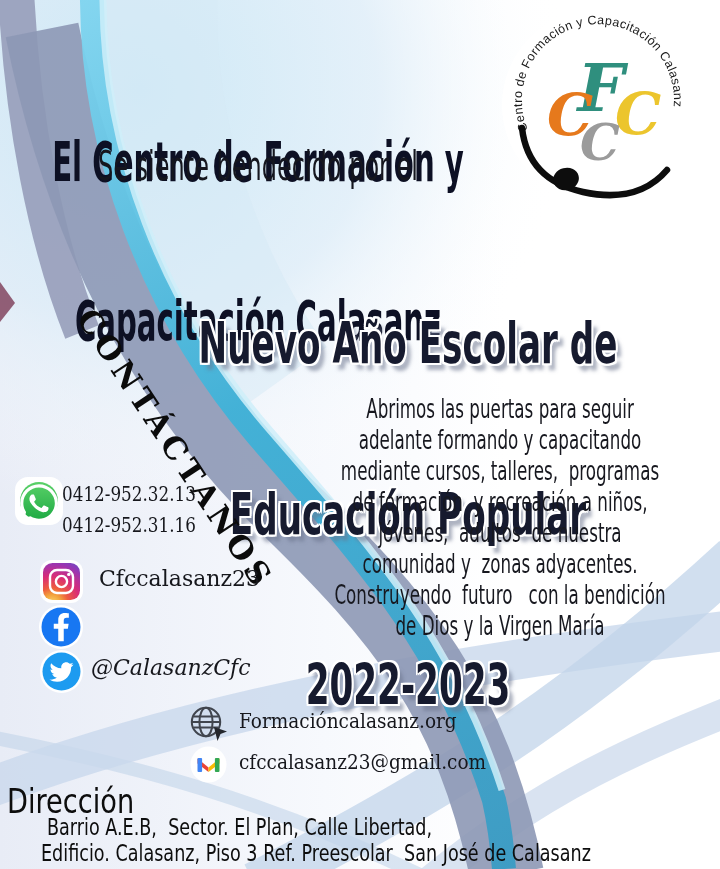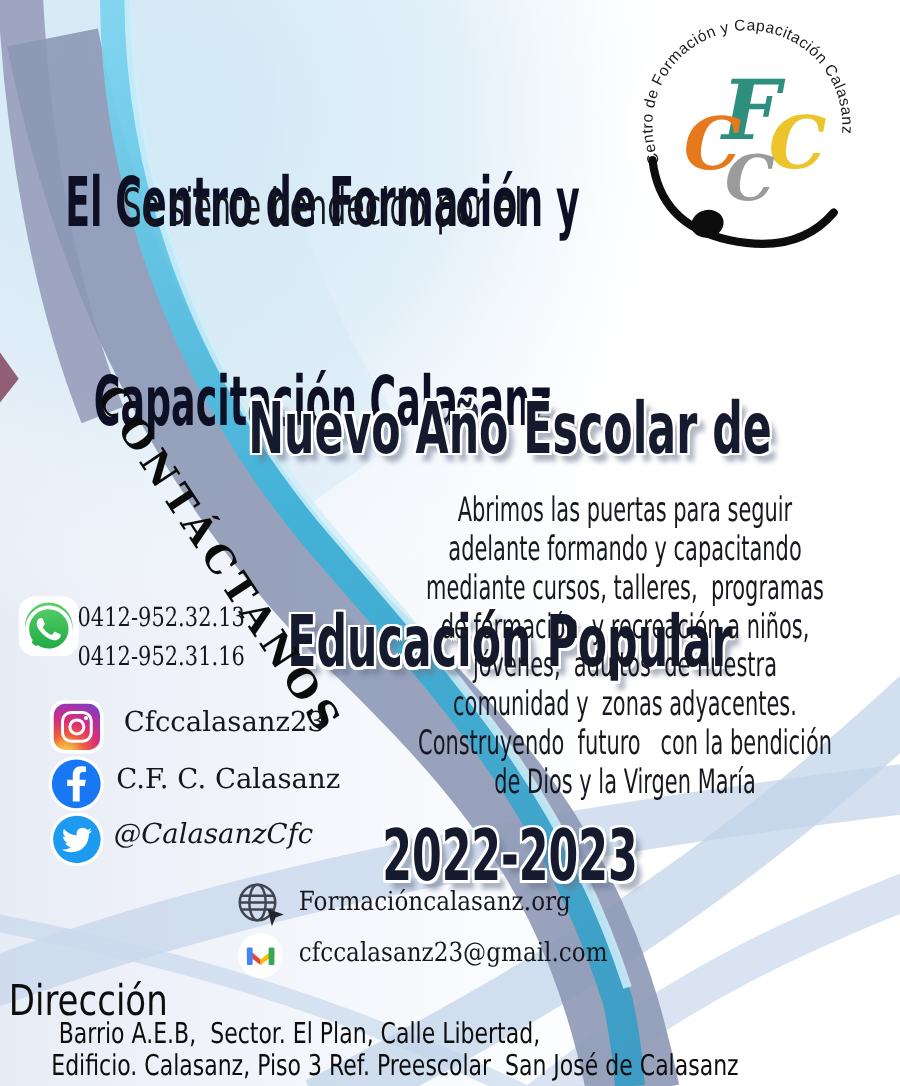--- a/index.html
+++ b/index.html
@@ -145,21 +145,20 @@
   </svg>
   <div class="abs serif-item social" style="left:99px;top:566px;">Cfccalasanz23</div>
 
   <svg class="abs" style="left:39px;top:605px;" width="44" height="44" viewBox="0 0 44 44">
     <circle cx="22" cy="22" r="22" fill="#ffffff"></circle>
     <circle cx="22" cy="22" r="19.5" fill="#1877f2"></circle>
     <g transform="translate(13.5,8) scale(0.055)">
       <path fill="#ffffff" d="M279.14 288l14.22-92.66h-88.91v-60.13c0-25.35 12.42-50.06 52.24-50.06h40.42V6.26S260.43 0 225.36 0c-73.22 0-121.08 44.38-121.08 124.72v70.62H22.89V288h81.39v224h100.17V288z"></path>
     </g>
   </svg>
-  <div class="abs serif-item social" style="left:93px;top:611px;">C.F. C. Calasanz</div>
 
   <svg class="abs" style="left:40px;top:650px;" width="43" height="43" viewBox="0 0 43 43">
     <circle cx="21.5" cy="21.5" r="21.5" fill="#ffffff"></circle>
     <circle cx="21.5" cy="21.5" r="19" fill="#1d9bf0"></circle>
     <g transform="translate(9.5,10) scale(0.047)">
       <path fill="#ffffff" d="M459.37 151.716c.325 4.548.325 9.097.325 13.645 0 138.72-105.583 298.558-298.558 298.558-59.452 0-114.68-17.219-161.137-47.106 8.447.974 16.568 1.299 25.34 1.299 49.055 0 94.213-16.568 130.274-44.832-46.132-.975-84.792-31.188-98.112-72.772 6.498.974 12.995 1.624 19.818 1.624 9.421 0 18.843-1.3 27.614-3.573-48.081-9.747-84.143-51.98-84.143-102.985v-1.299c13.969 7.797 30.214 12.67 47.431 13.319-28.264-18.843-46.781-51.005-46.781-87.391 0-19.492 5.197-37.36 14.294-52.954 51.655 63.675 129.3 105.258 216.365 109.807-1.624-7.797-2.599-15.918-2.599-24.04 0-57.828 46.782-104.934 104.934-104.934 30.213 0 57.502 12.67 76.67 33.137 23.715-4.548 46.456-13.32 66.599-25.34-7.798 24.366-24.366 44.833-46.132 57.827 21.117-2.273 41.584-8.122 60.426-16.243-14.292 20.791-32.161 39.308-52.628 54.253z"></path>
     </g>
   </svg>
   <div class="abs serif-item social" style="left:91px;top:655px;font-style:italic;">@CalasanzCfc</div>
 

